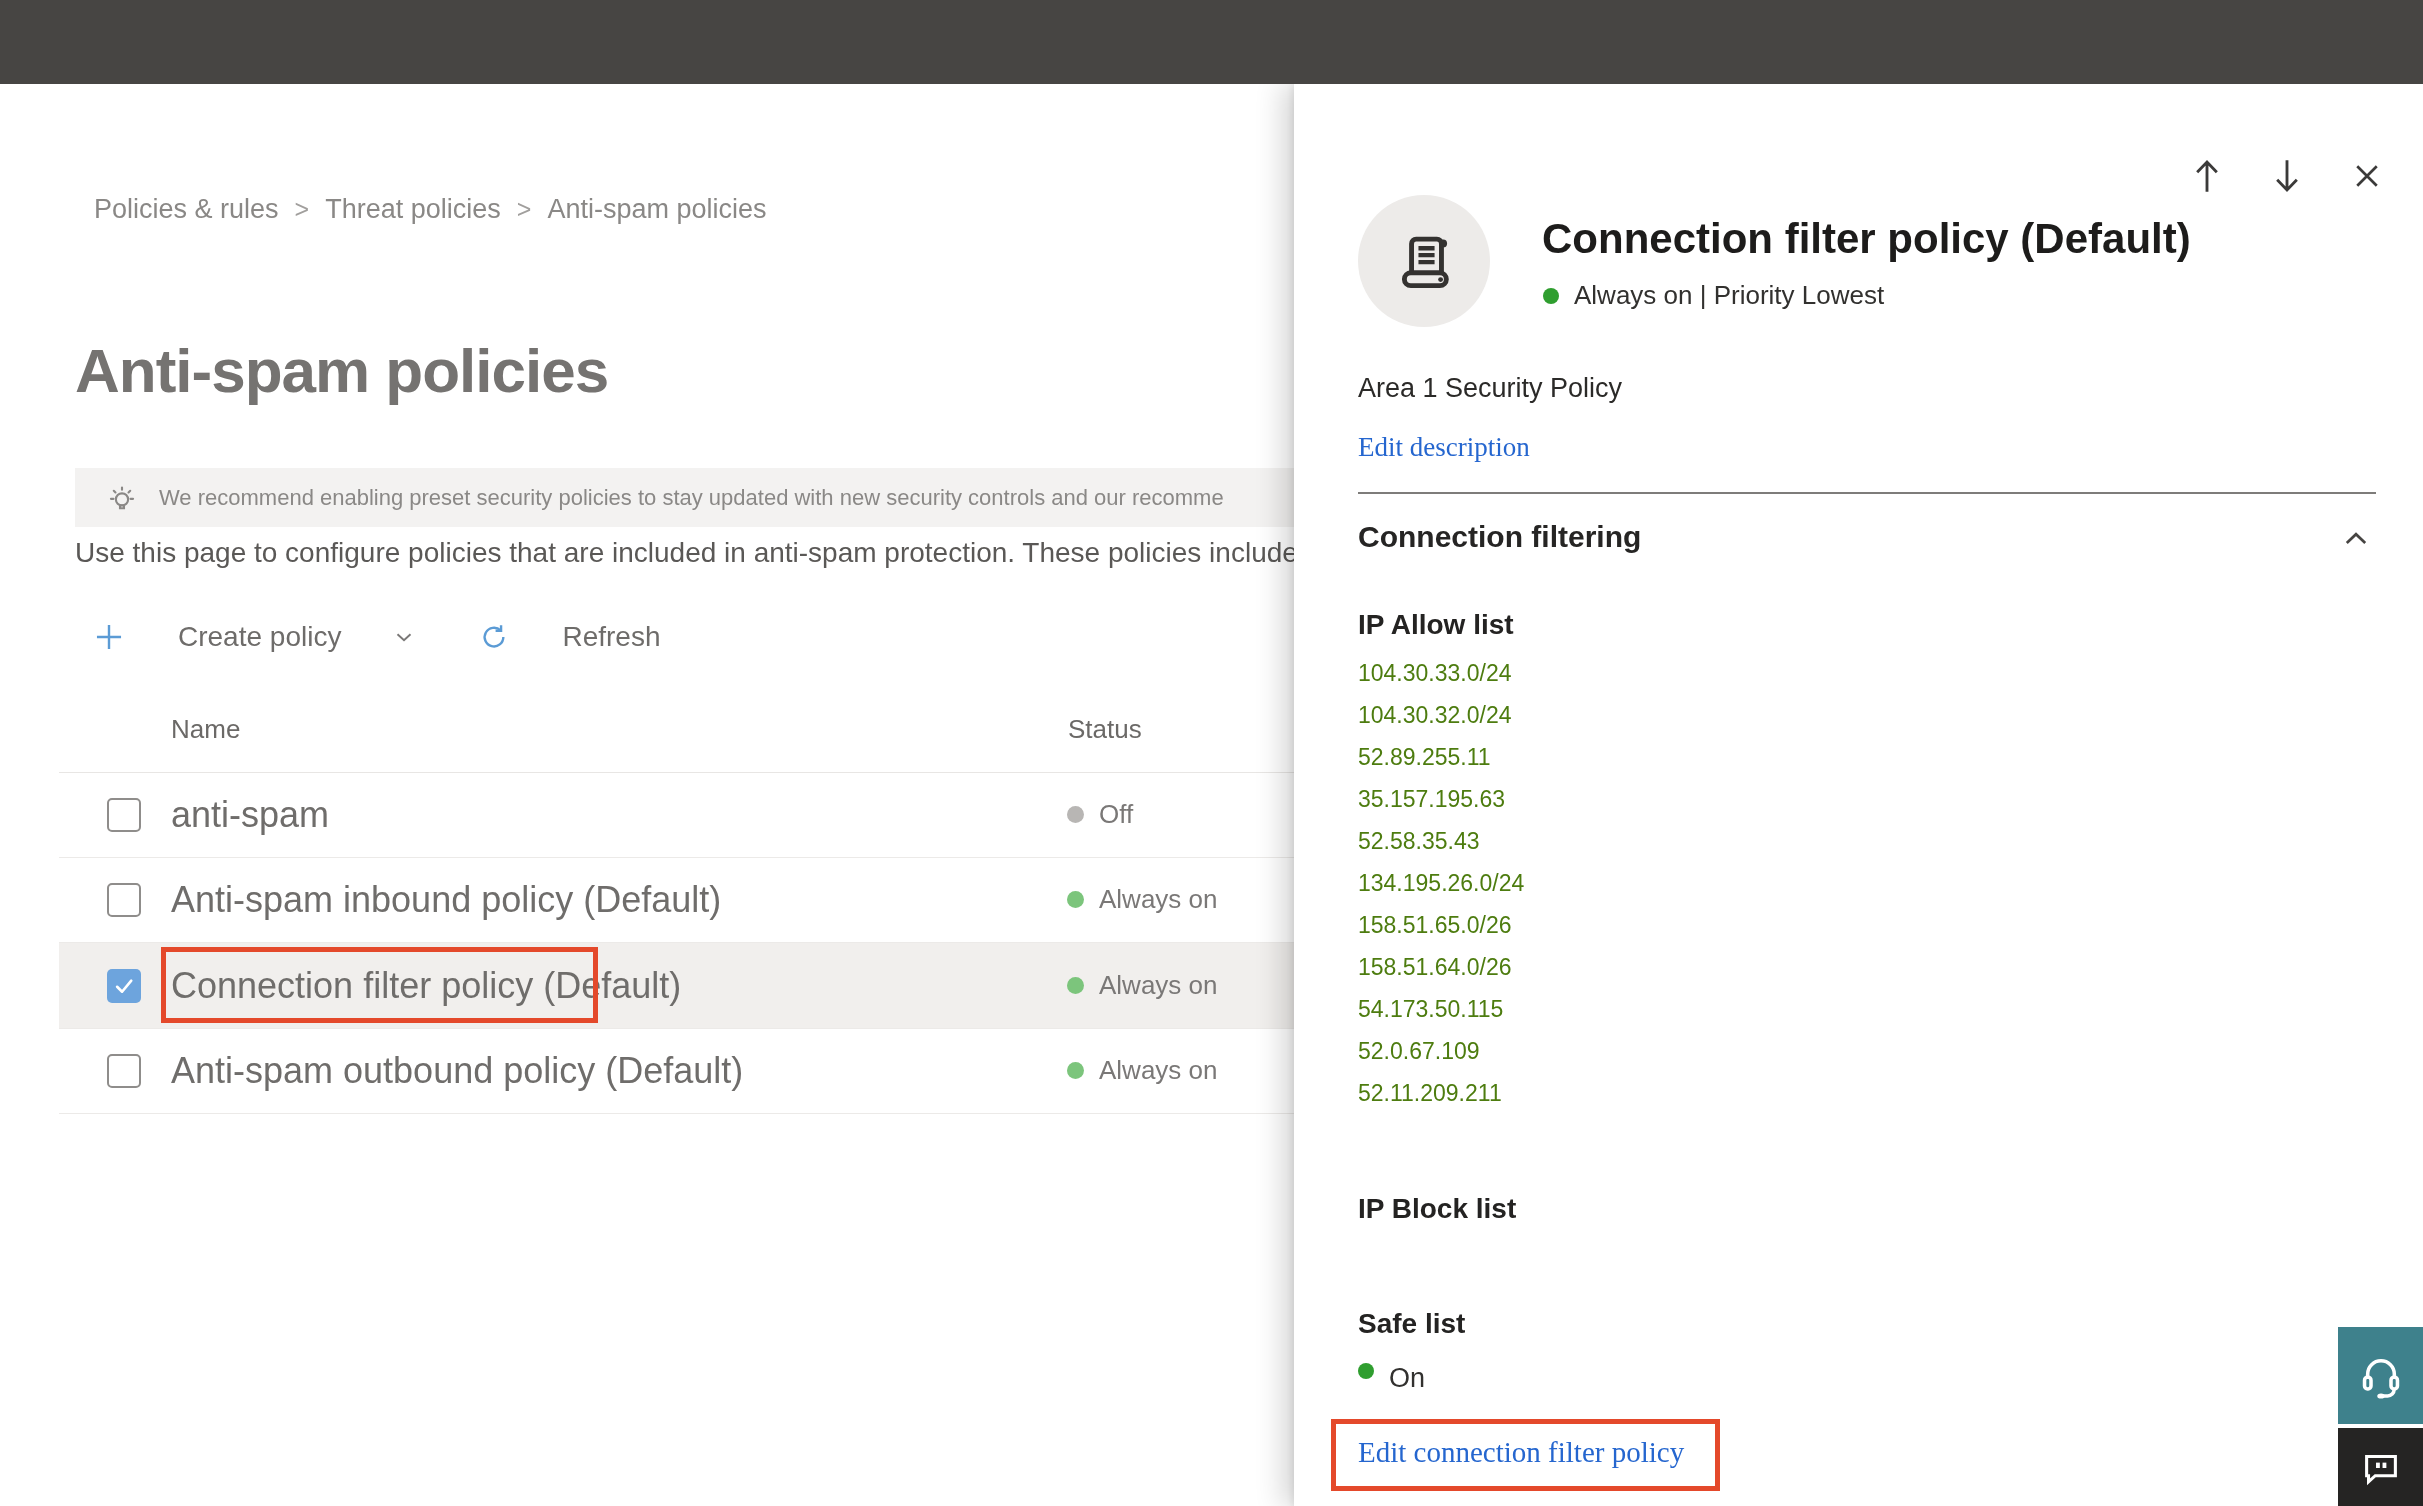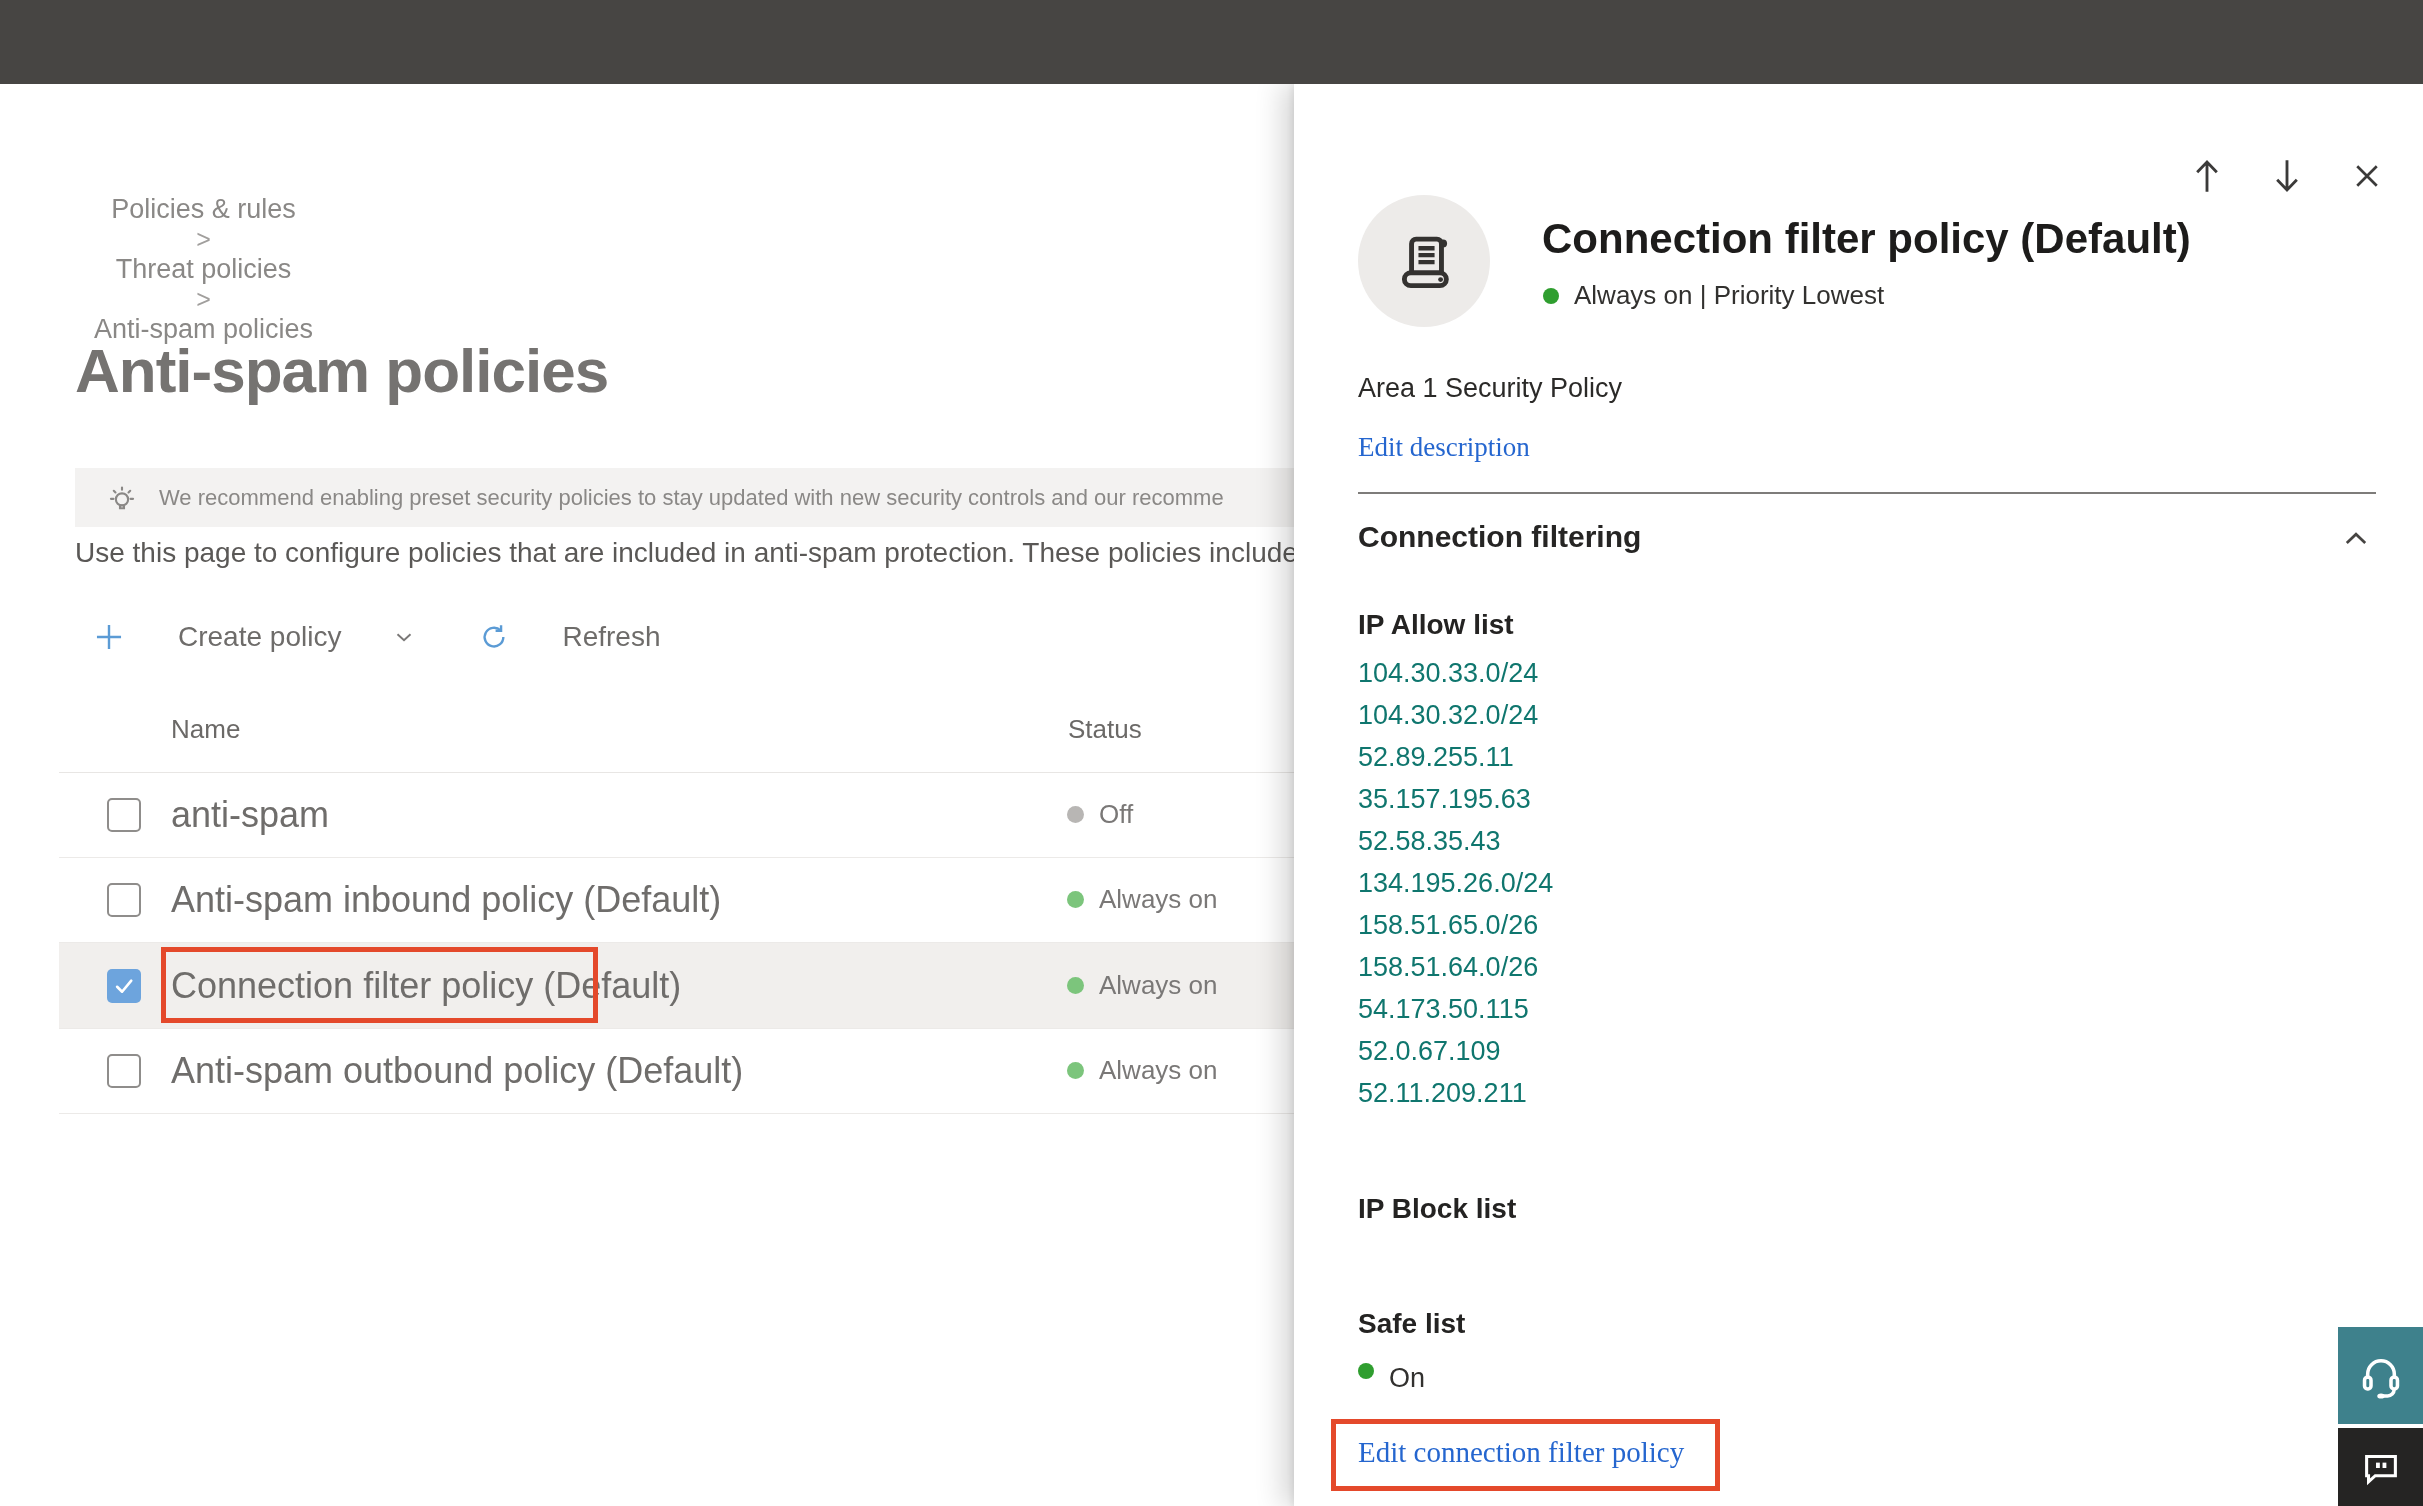--- a/index.html
+++ b/index.html
@@ -7,21 +7,21 @@
     width:2424px;height:1507px;position:relative;overflow:hidden;background:#ffffff;
     font-family:"Liberation Sans","DejaVu Sans",sans-serif;
     -webkit-font-smoothing:antialiased;
   }
 
   
   .topbar{position:absolute;left:0;top:0;width:2424px;height:84px;background:#474543;z-index:70;}
   .topbar-icons{position:absolute;right:0;top:0;height:84px;width:416px;}
 
   
-  .breadcrumb{position:absolute;left:94px;top:194px;font-size:27px;color:#8a8886;display:flex;align-items:center;flex-direction:column;}
+  .breadcrumb{position:absolute;left:94px;top:194px;font-size:27px;color:#8a8886;display:flex;align-items:center;}
   .crumb{cursor:pointer;}
   .crumb-sep{color:#a19f9d;padding:0 16px;font-size:25px;}
   .page-title{position:absolute;left:75px;top:335px;font-size:62px;font-weight:bold;color:#757371;letter-spacing:-1px;}
 
   
   .banner{position:absolute;left:75px;top:468px;width:1277px;height:59px;background:#f3f2f1;display:flex;align-items:center;overflow:hidden;}
   .banner-icon{margin-left:30px;flex:0 0 auto;display:flex;}
   .banner-text{margin-left:20px;font-size:22px;color:#8a8886;white-space:nowrap;overflow:hidden;}
   .page-desc{position:absolute;left:75px;top:537px;width:1277px;font-size:28px;color:#5a5856;white-space:nowrap;overflow:hidden;}
 
@@ -64,21 +64,21 @@
   .p-statusline{position:absolute;left:249px;top:196px;display:flex;align-items:center;}
   .p-status-text{margin-left:15px;font-size:26px;color:#32312f;}
   .p-desc{position:absolute;left:64px;top:289px;font-size:27px;color:#2b2a28;}
   .p-link{position:absolute;font-size:27px;color:#2566cf;cursor:pointer;font-family:Liberation Serif, serif;}
   .p-editdesc{left:64px;top:348px;}
   .p-divider{position:absolute;left:64px;top:408px;width:1018px;height:2px;background:#7e7c7a;}
   .p-sec{position:absolute;left:64px;top:436px;font-size:30px;font-weight:bold;color:#262524;}
   .p-sec-chev{position:absolute;left:1045px;top:438px;cursor:pointer;display:flex;}
   .p-h{position:absolute;left:64px;font-size:28px;font-weight:bold;color:#242322;}
   .ip-list{position:absolute;left:64px;top:568px;}
-  .ip-item{font-size:27px;color:#0f766e;line-height:42px;}
+  .ip-item{font-size:23px;color:#4d7c0f;line-height:42px;}
   .p-online{position:absolute;left:64px;top:1279px;display:flex;align-items:flex-start;}
   .p-on-text{margin-left:15px;font-size:27px;color:#32312f;}
   .p-editlink{left:64px;top:1352px;font-size:29px;}
 
   
   .fab{position:absolute;left:2338px;width:85px;display:flex;align-items:center;justify-content:center;cursor:pointer;z-index:50;}
   .fab-support{top:1327px;height:97px;background:#3e818c;}
   .fab-feedback{top:1428px;height:79px;background:#252423;}
 </style>
 </head>

